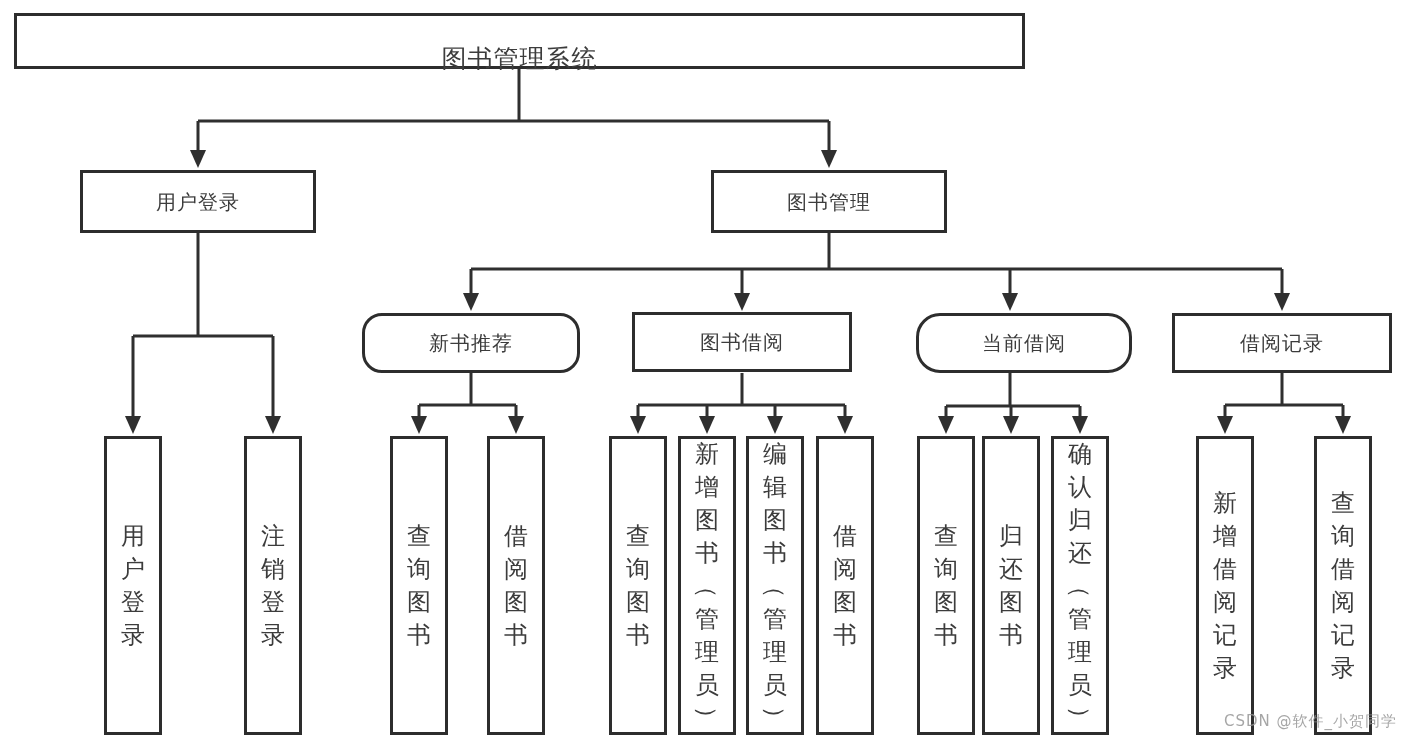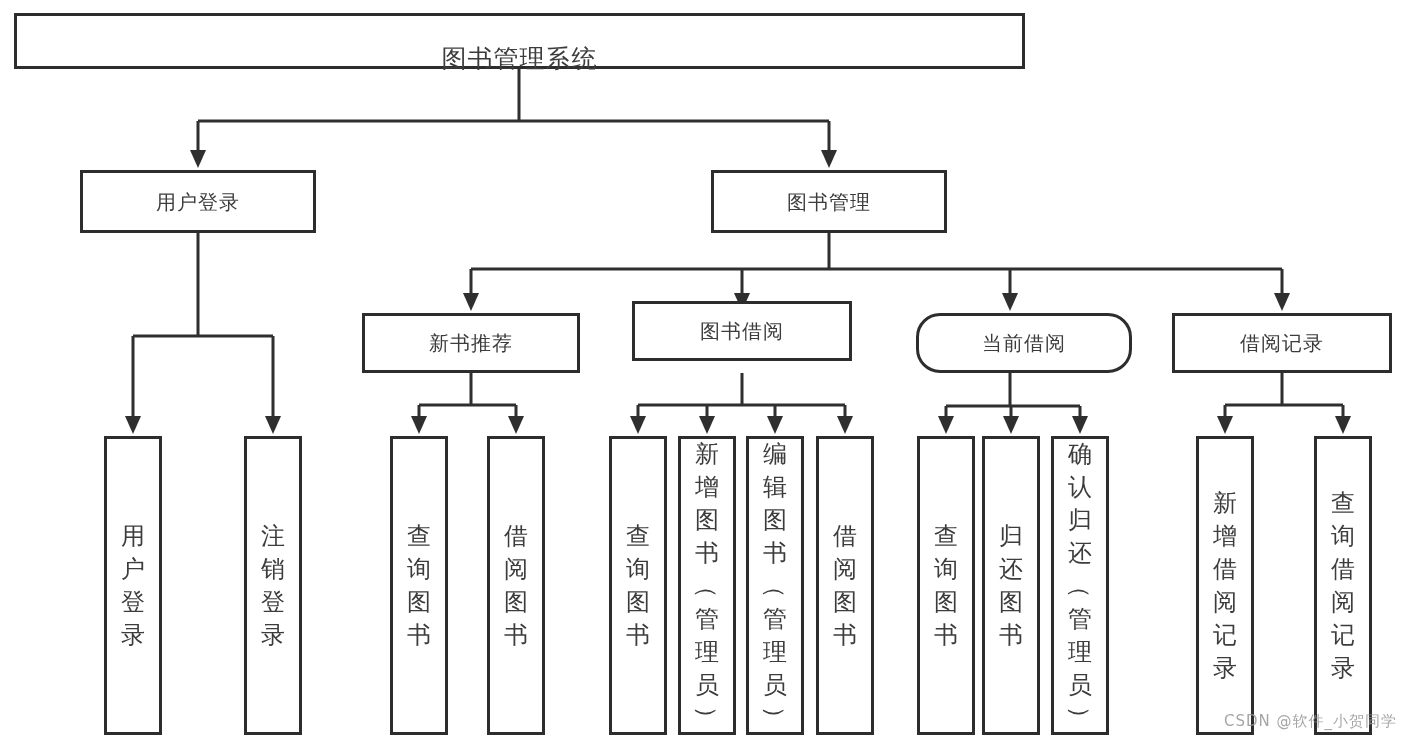--- a/index.html
+++ b/index.html
@@ -96,24 +96,24 @@
     <span class="hlabel">图书管理系统</span>
   </div>
 
   <div class="box" style="left:80px; top:170px; width:236px; height:63px;">
     <span class="hlabel">用户登录</span>
   </div>
   <div class="box" style="left:711px; top:170px; width:236px; height:63px;">
     <span class="hlabel">图书管理</span>
   </div>
 
-  <div class="box" style="left:362px; top:313px; width:218px; height:60px;">
+  <div class="box" style="left:362px; top:313px; width:218px; height:60px;border-radius:20px;">
     <span class="hlabel">新书推荐</span>
   </div>
-  <div class="box" style="left:632px; top:301px; width:220px; height:60px;">
+  <div class="box" style="left:632px; top:312px; width:220px; height:60px;">
     <span class="hlabel">图书借阅</span>
   </div>
   <div class="box" style="left:916px; top:313px; width:216px; height:60px;border-radius:24px;">
     <span class="hlabel">当前借阅</span>
   </div>
   <div class="box" style="left:1172px; top:313px; width:220px; height:60px;">
     <span class="hlabel">借阅记录</span>
   </div>
 
   <div class="box" style="left:104px; top:436px; width:58px; height:299px;">

